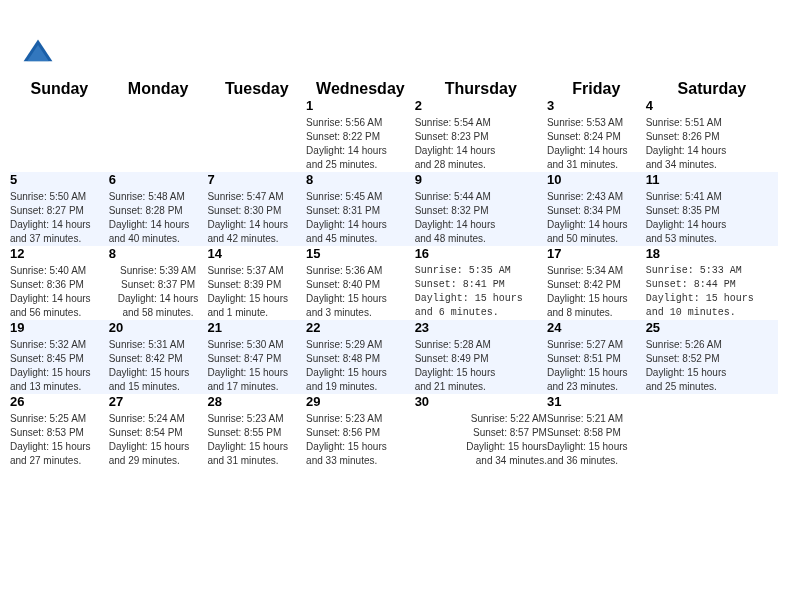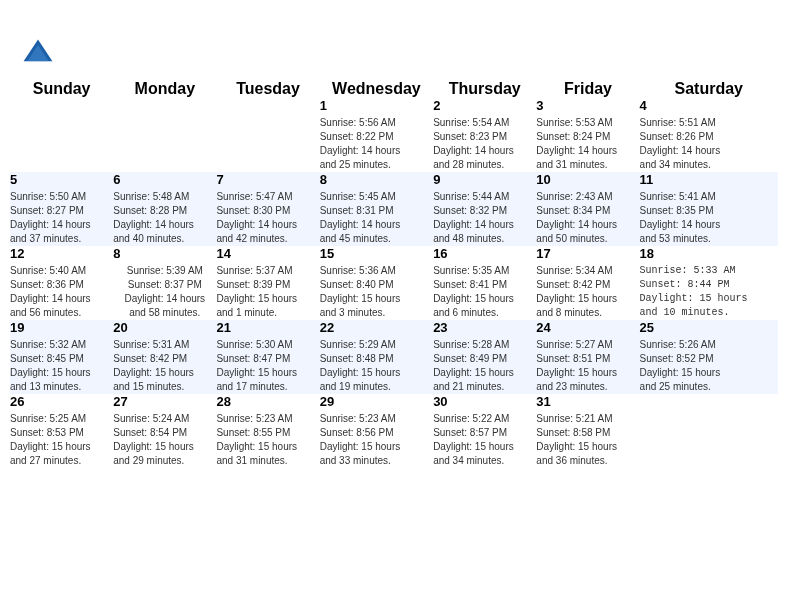--- a/index.html
+++ b/index.html
@@ -213,21 +213,21 @@
           </td>
           <td>
             <div class="day-num">15</div>
             <div class="day-info" style="white-space: pre-line;">Sunrise: 5:36 AM
 Sunset: 8:40 PM
 Daylight: 15 hours
 and 3 minutes.</div>
           </td>
           <td>
             <div class="day-num">16</div>
-            <div class="day-info" style="white-space: pre-line;">Sunrise: 5:35 AM
+            <div class="day-info" style="white-space: pre-line; font-family: Liberation Mono, monospace;">Sunrise: 5:35 AM
 Sunset: 8:41 PM
 Daylight: 15 hours
 and 6 minutes.</div>
           </td>
           <td>
             <div class="day-num">17</div>
             <div class="day-info" style="white-space: pre-line;">Sunrise: 5:34 AM
 Sunset: 8:42 PM
 Daylight: 15 hours
 and 8 minutes.</div>
@@ -315,21 +315,21 @@
           </td>
           <td>
             <div class="day-num">29</div>
             <div class="day-info" style="white-space: pre-line;">Sunrise: 5:23 AM
 Sunset: 8:56 PM
 Daylight: 15 hours
 and 33 minutes.</div>
           </td>
           <td>
             <div class="day-num">30</div>
-            <div class="day-info" style="white-space: pre-line;">Sunrise: 5:22 AM
+            <div class="day-info" style="white-space: pre-line; text-align: right;">Sunrise: 5:22 AM
 Sunset: 8:57 PM
 Daylight: 15 hours
 and 34 minutes.</div>
           </td>
           <td>
             <div class="day-num">31</div>
             <div class="day-info" style="white-space: pre-line;">Sunrise: 5:21 AM
 Sunset: 8:58 PM
 Daylight: 15 hours
 and 36 minutes.</div>

